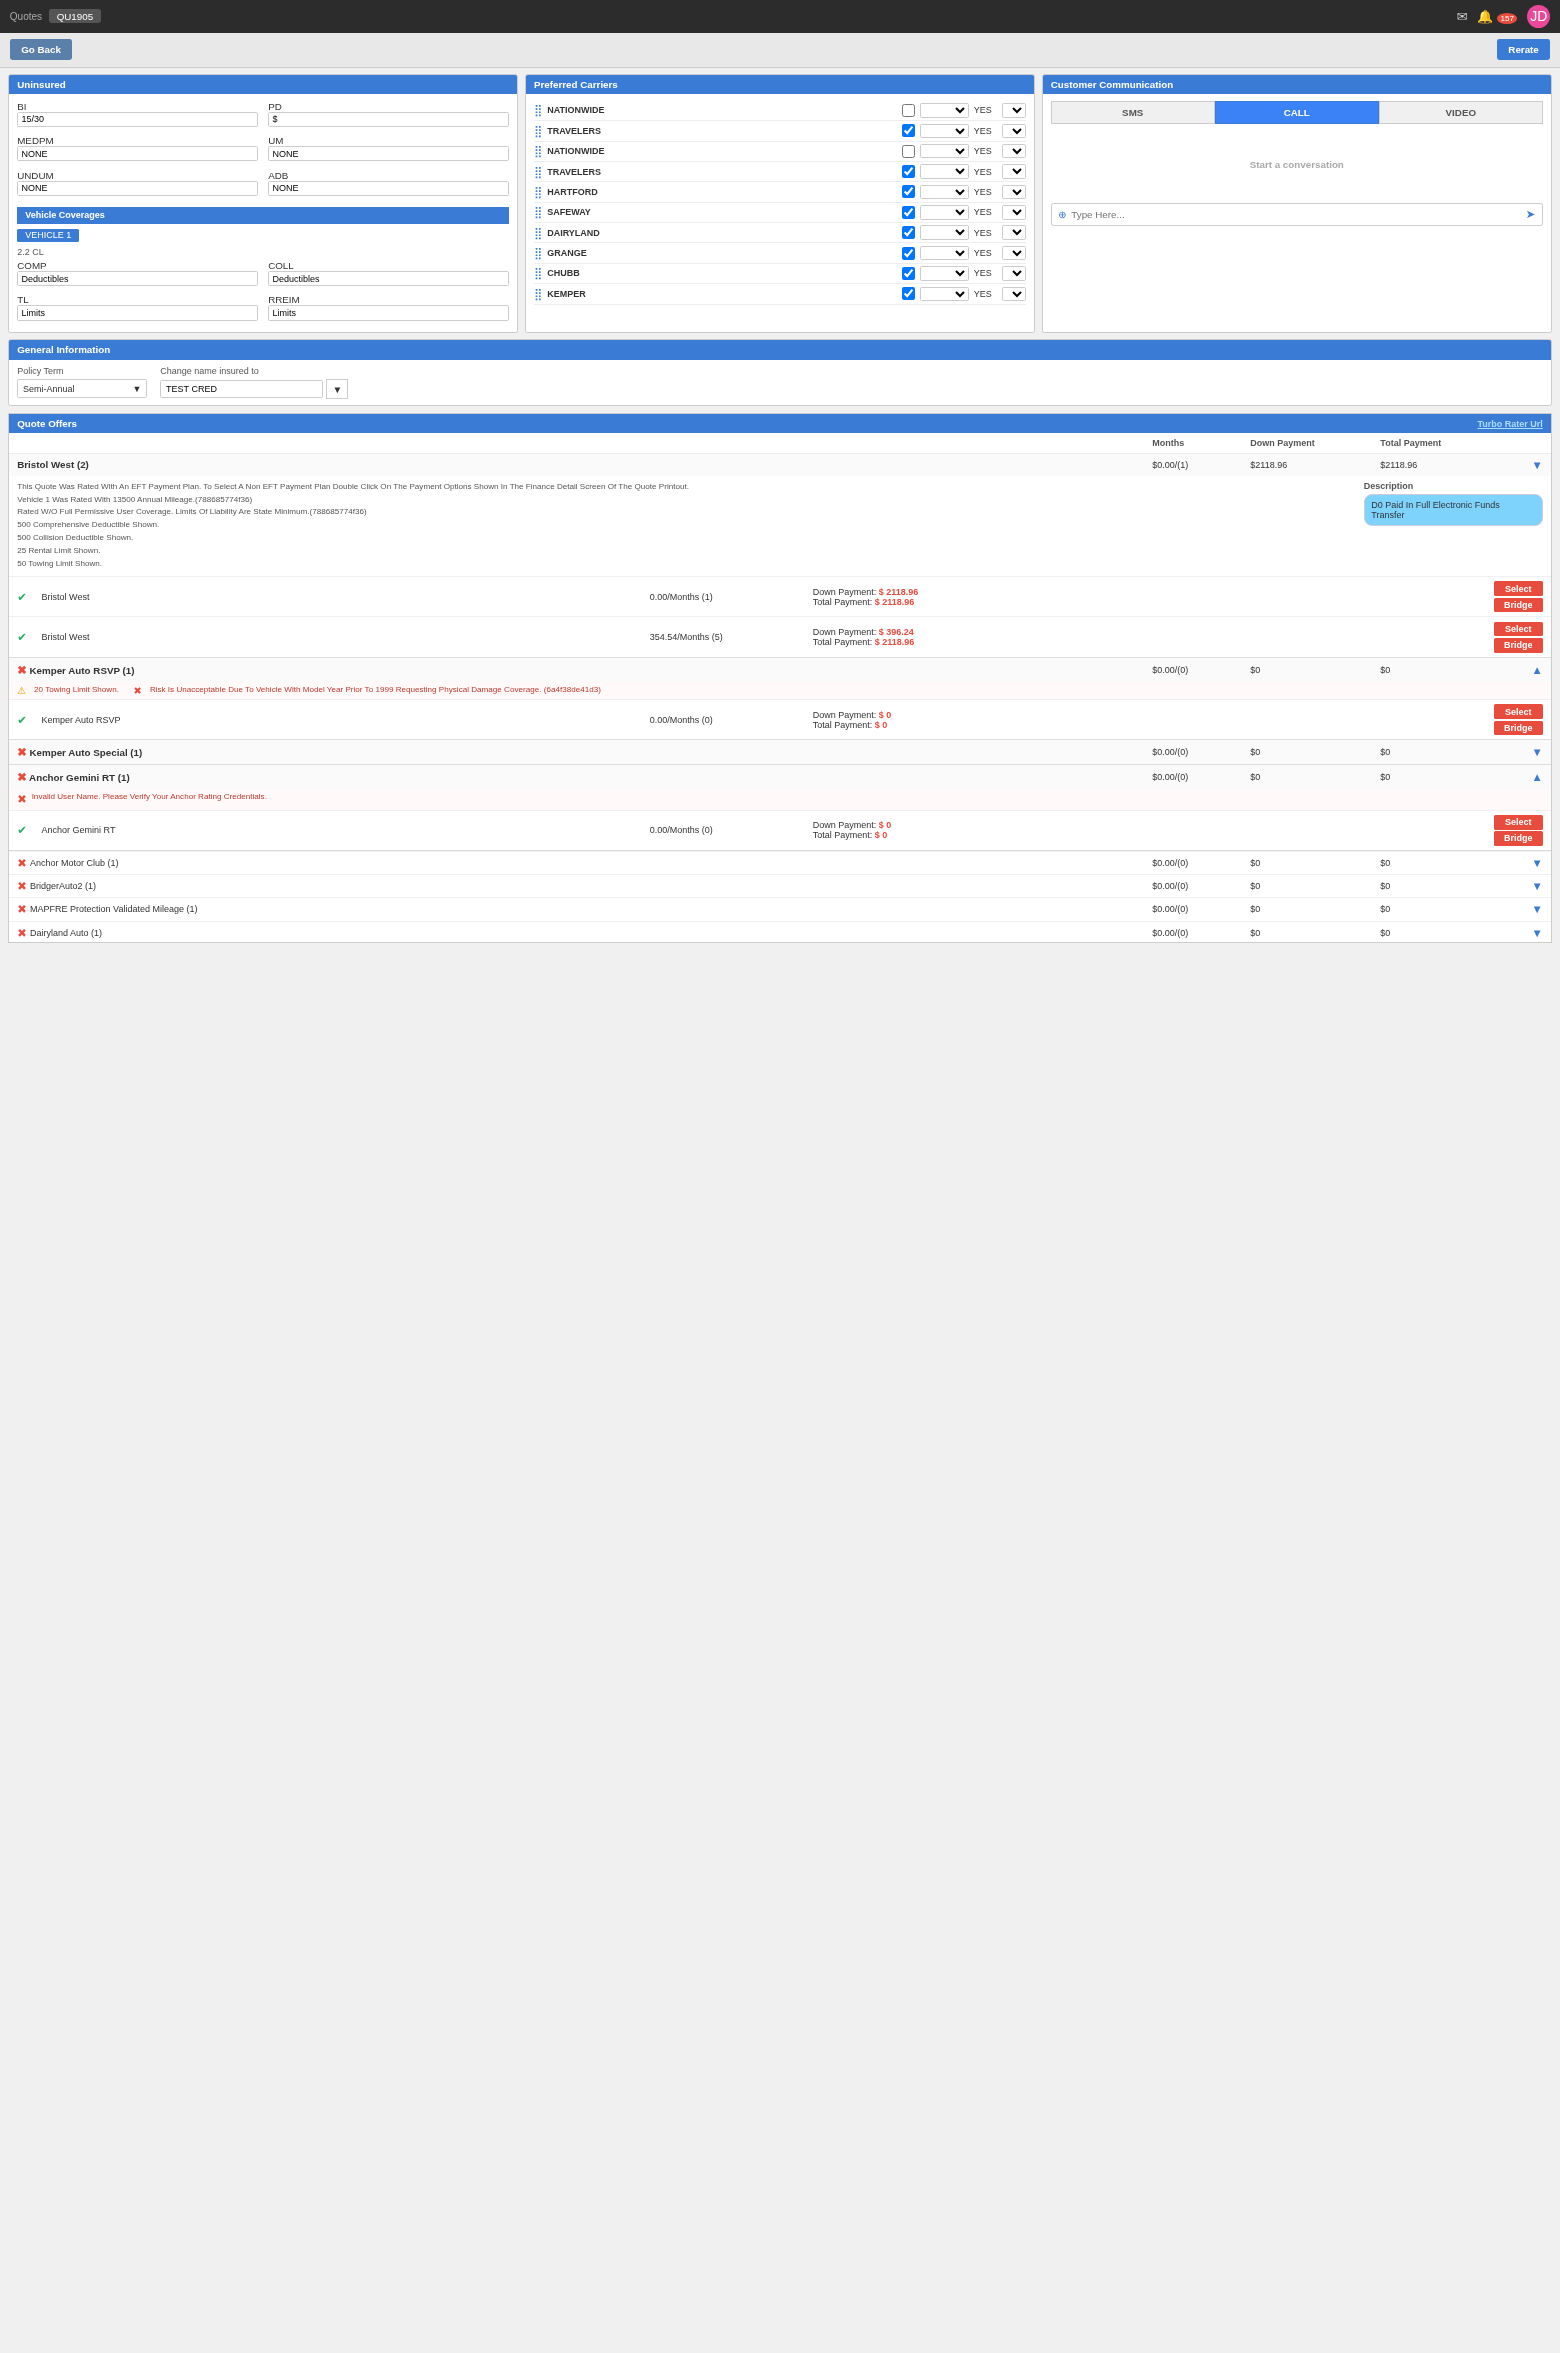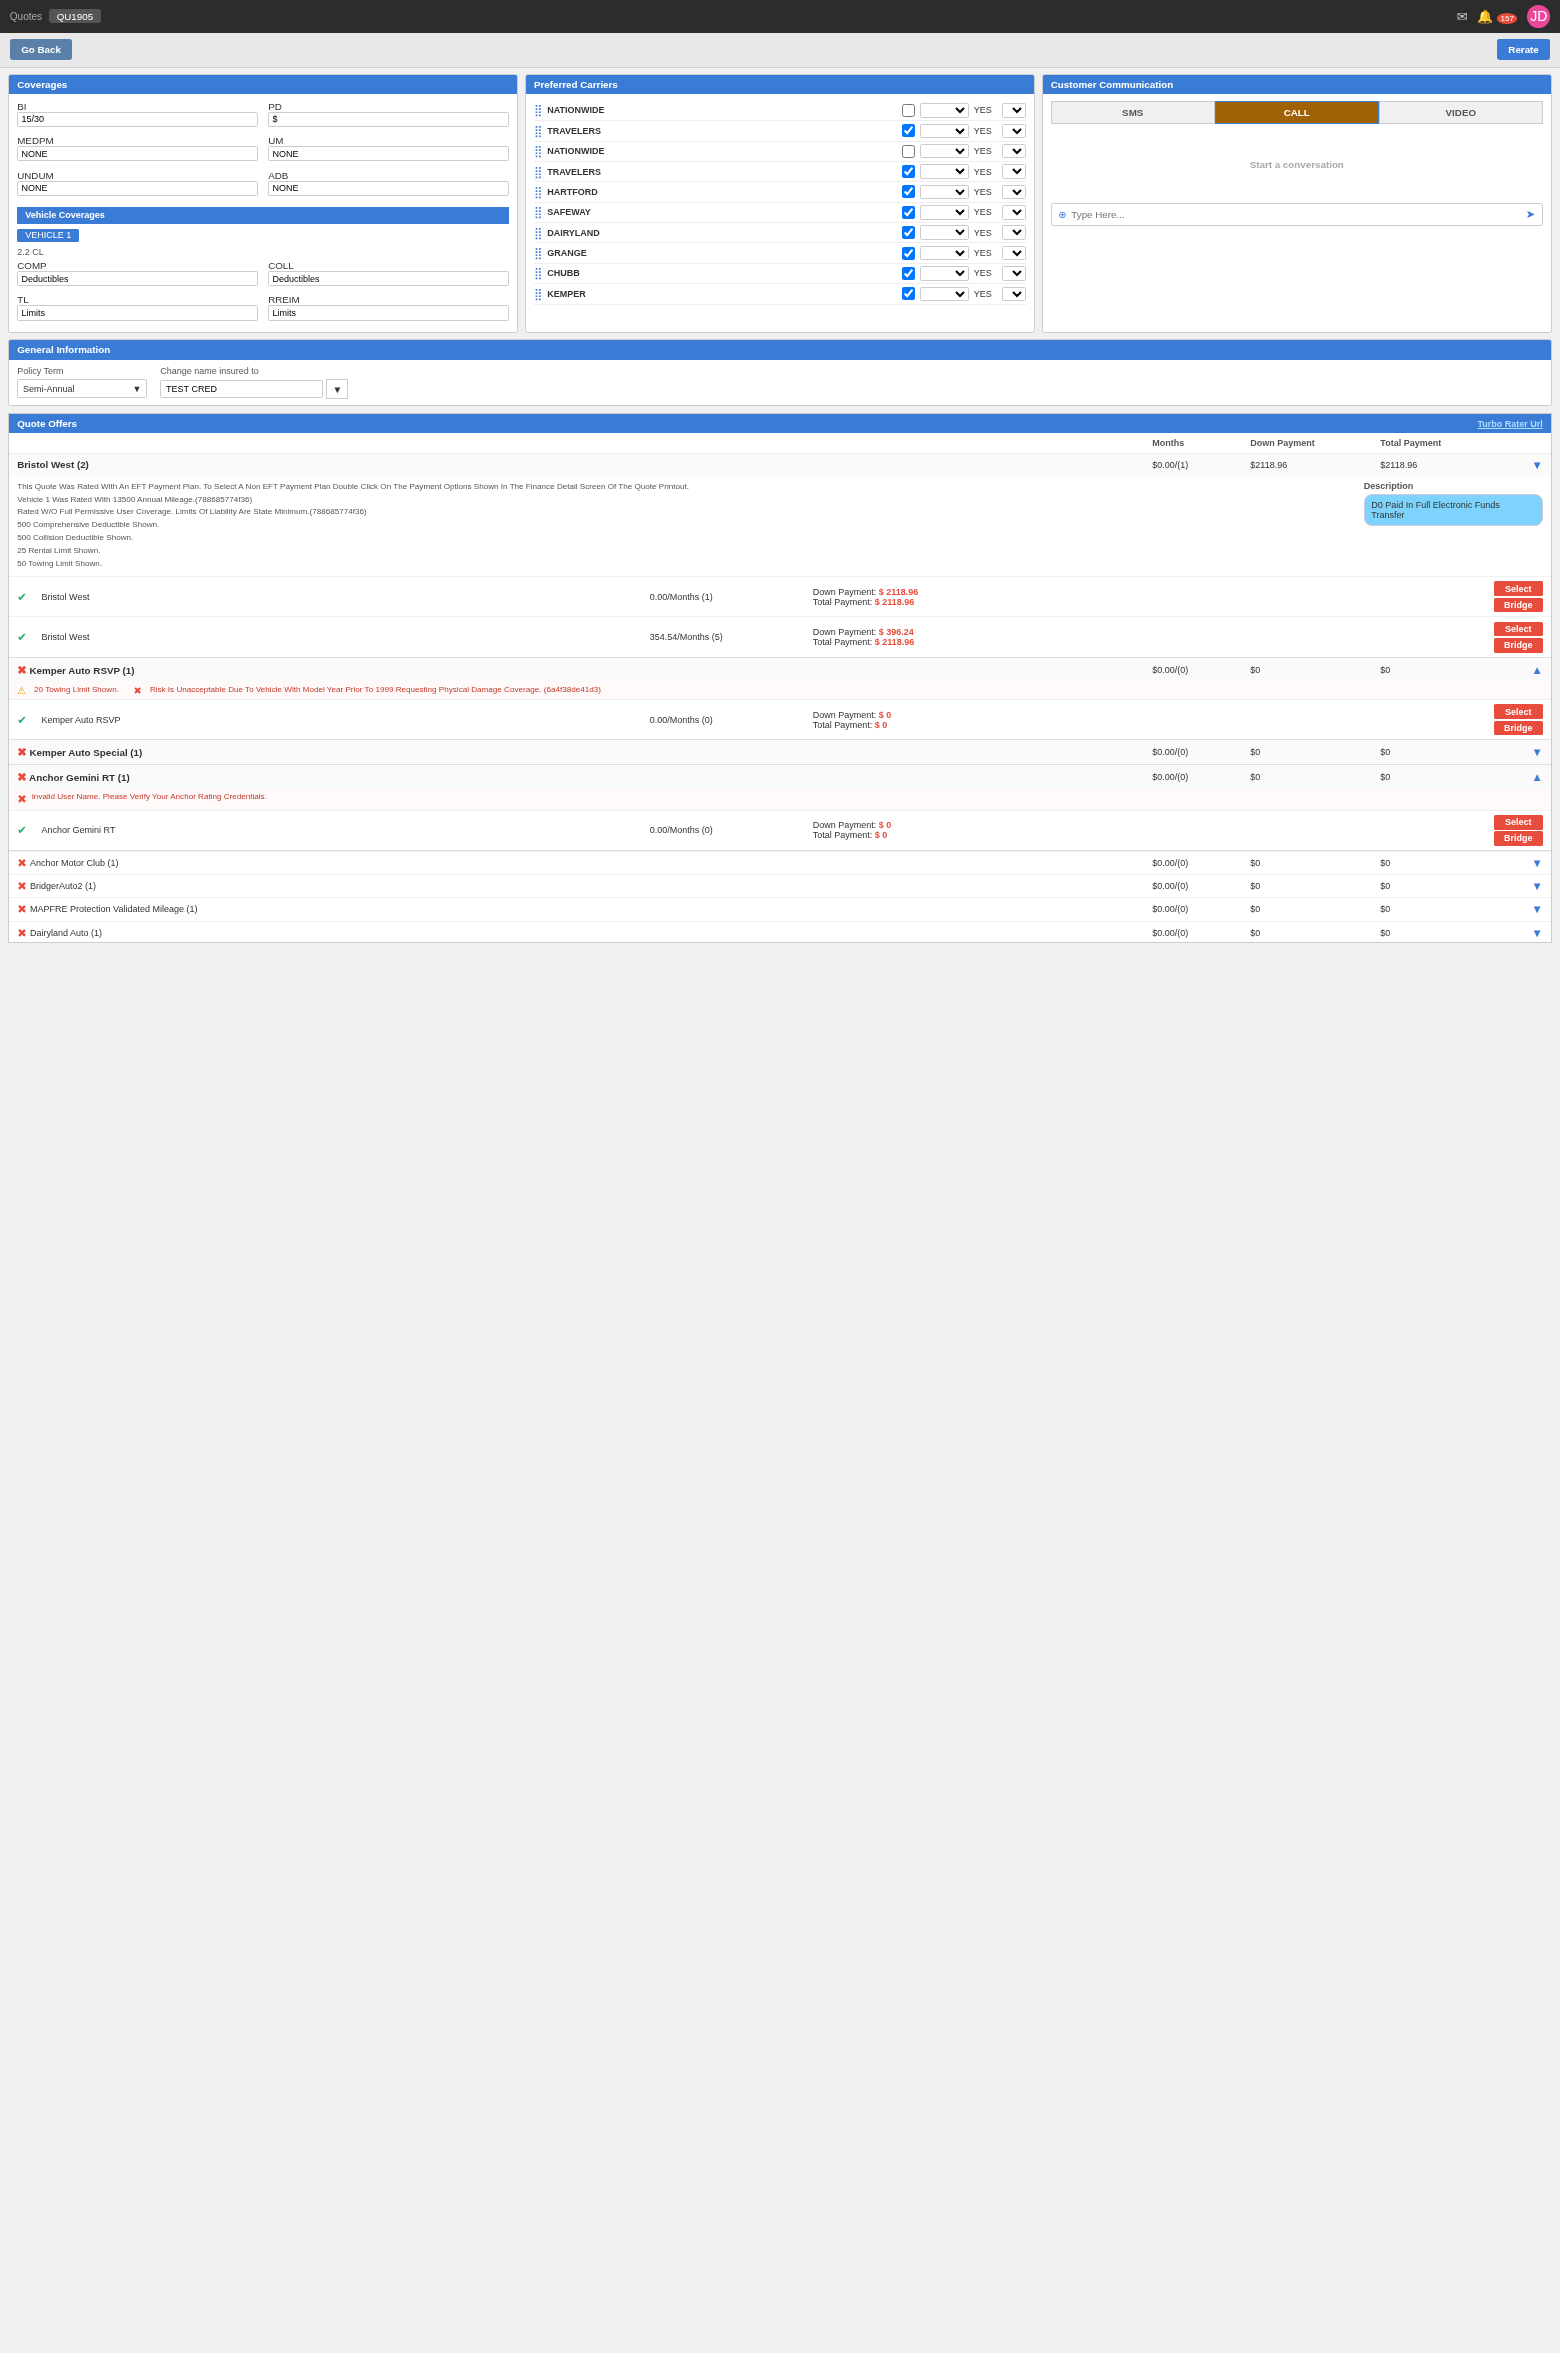--- a/index.html
+++ b/index.html
@@ -40,21 +40,21 @@
     .carrier-row { display: flex; align-items: center; gap: 4.9px; padding: 2.4px 0; border-bottom: 0.8px solid #eee; }
     .carrier-icon { color: #3a7bd5; font-size: 11.4px; }
     .carrier-name { flex: 1; font-size: 9px; font-weight: bold; }
     .carrier-check { width: 13px; height: 13px; }
     .carrier-select { border: 0.8px solid #ccc; border-radius: 1.6px; font-size: 8.1px; padding: 0.8px 1.6px; width: 49px; }
     .yes-text { font-size: 9px; color: #333; min-width: 23px; }
 
     
     .comm-tabs { display: flex; gap: 0; margin-bottom: 8.1px; }
     .comm-tab { flex: 1; text-align: center; padding: 4.9px; font-size: 9.8px; font-weight: bold; border: 0.8px solid #ccc; cursor: pointer; background: #f0f0f0; color: #555; }
-    .comm-tab.active { background: #a16207; color: #fff; border-color: #3a7bd5; }
+    .comm-tab.active { background: #3b82f6; color: #fff; border-color: #3a7bd5; }
     .comm-body { min-height: 65px; display: flex; align-items: center; justify-content: center; color: #aaa; font-size: 9.8px; font-weight: bold; }
     .type-bar { display: flex; align-items: center; border: 0.8px solid #ccc; border-radius: 2.4px; padding: 3.3px 6.5px; margin-top: 6.5px; }
     .type-input { flex: 1; border: none; outline: none; font-size: 9.8px; color: #999; }
     .type-btn { color: #3a7bd5; font-size: 11.4px; cursor: pointer; }
 
     
     .general-info-panel { background: #fff; border: 0.8px solid #ccc; margin-bottom: 6.5px; }
     .general-info-body { display: flex; gap: 13px; padding: 6.5px 8.1px; }
     .field-group { display: flex; flex-direction: column; gap: 3.3px; min-width: 130px; }
     .field-label { font-size: 9px; color: #555; }
@@ -122,21 +122,21 @@
 <div class="action-bar">
   <button class="btn-go-back">Go Back</button>
   <button class="btn-rerate">Rerate</button>
 </div>
 
 <div class="main-content">
 
   <div class="top-panels">
 
     <div class="panel">
-      <div class="panel-header">Coverages</div>
+      <div class="panel-header">Uninsured</div>
       <div class="panel-body">
         <div class="coverage-grid">
           <div class="coverage-row">
             <label>BI</label>
             <select class="coverage-select">
               <option>15/30</option>
             </select>
           </div>
           <div class="coverage-row">
             <label>PD</label>

